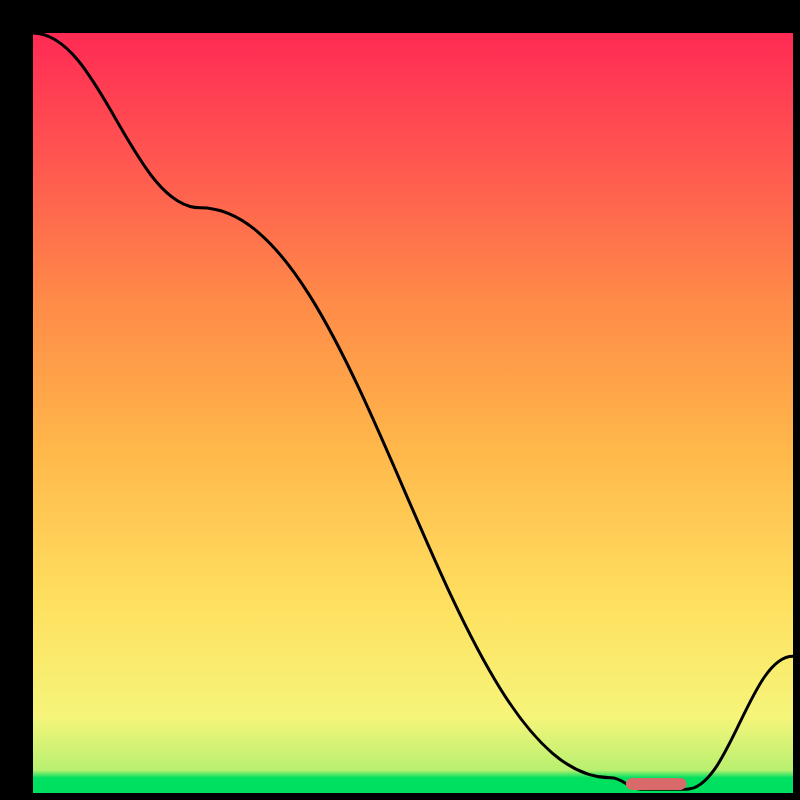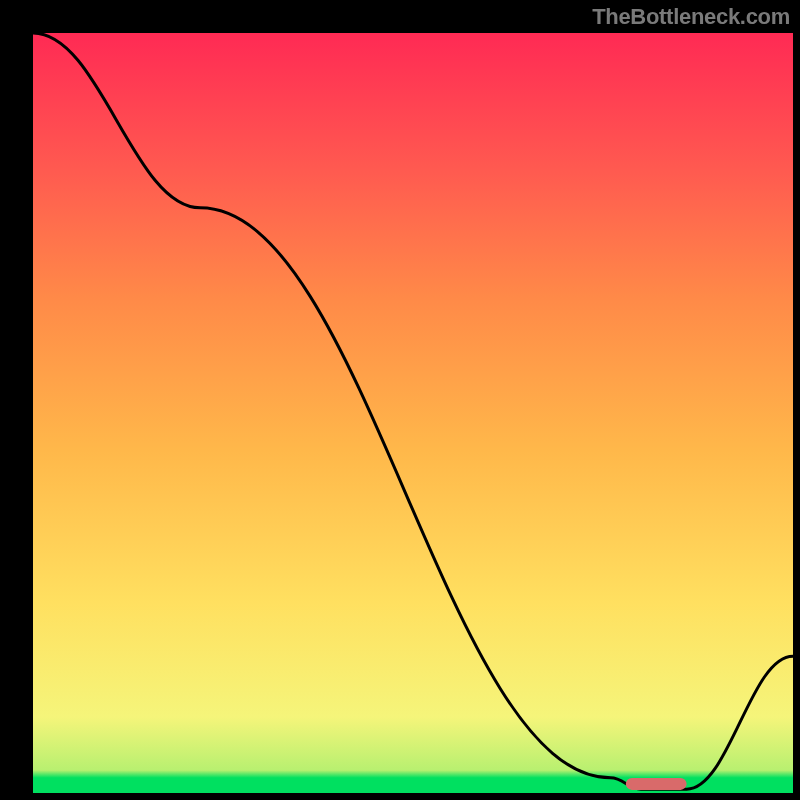--- a/index.html
+++ b/index.html
@@ -4,21 +4,20 @@
 <style>
 body { margin: 0; padding: 0; background: #fff; }
 .chart-container { width: 800px; height: 800px; position: relative; }
 .watermark { position: absolute; top: 4px; right: 10px; font-family: Arial, sans-serif; font-size: 22px; font-weight: bold; color: #7a7a7a; letter-spacing: -0.3px; }
 svg { display: block; }
 </style>
 </head>
 <body>
 
 <div class="chart-container">
-  <div class="watermark">TheBottleneck.com</div>
   <svg width="800" height="800">
     <defs>
       <linearGradient id="bg-grad" x1="0" y1="1" x2="0" y2="0">
           <stop offset="0%" stop-color="#00e060"></stop>
           <stop offset="2%" stop-color="#00e060"></stop>
           <stop offset="3%" stop-color="#b8f070"></stop>
           <stop offset="10%" stop-color="#f5f57a"></stop>
           <stop offset="25%" stop-color="#ffe060"></stop>
           <stop offset="45%" stop-color="#ffb84a"></stop>
           <stop offset="65%" stop-color="#ff8a48"></stop>

